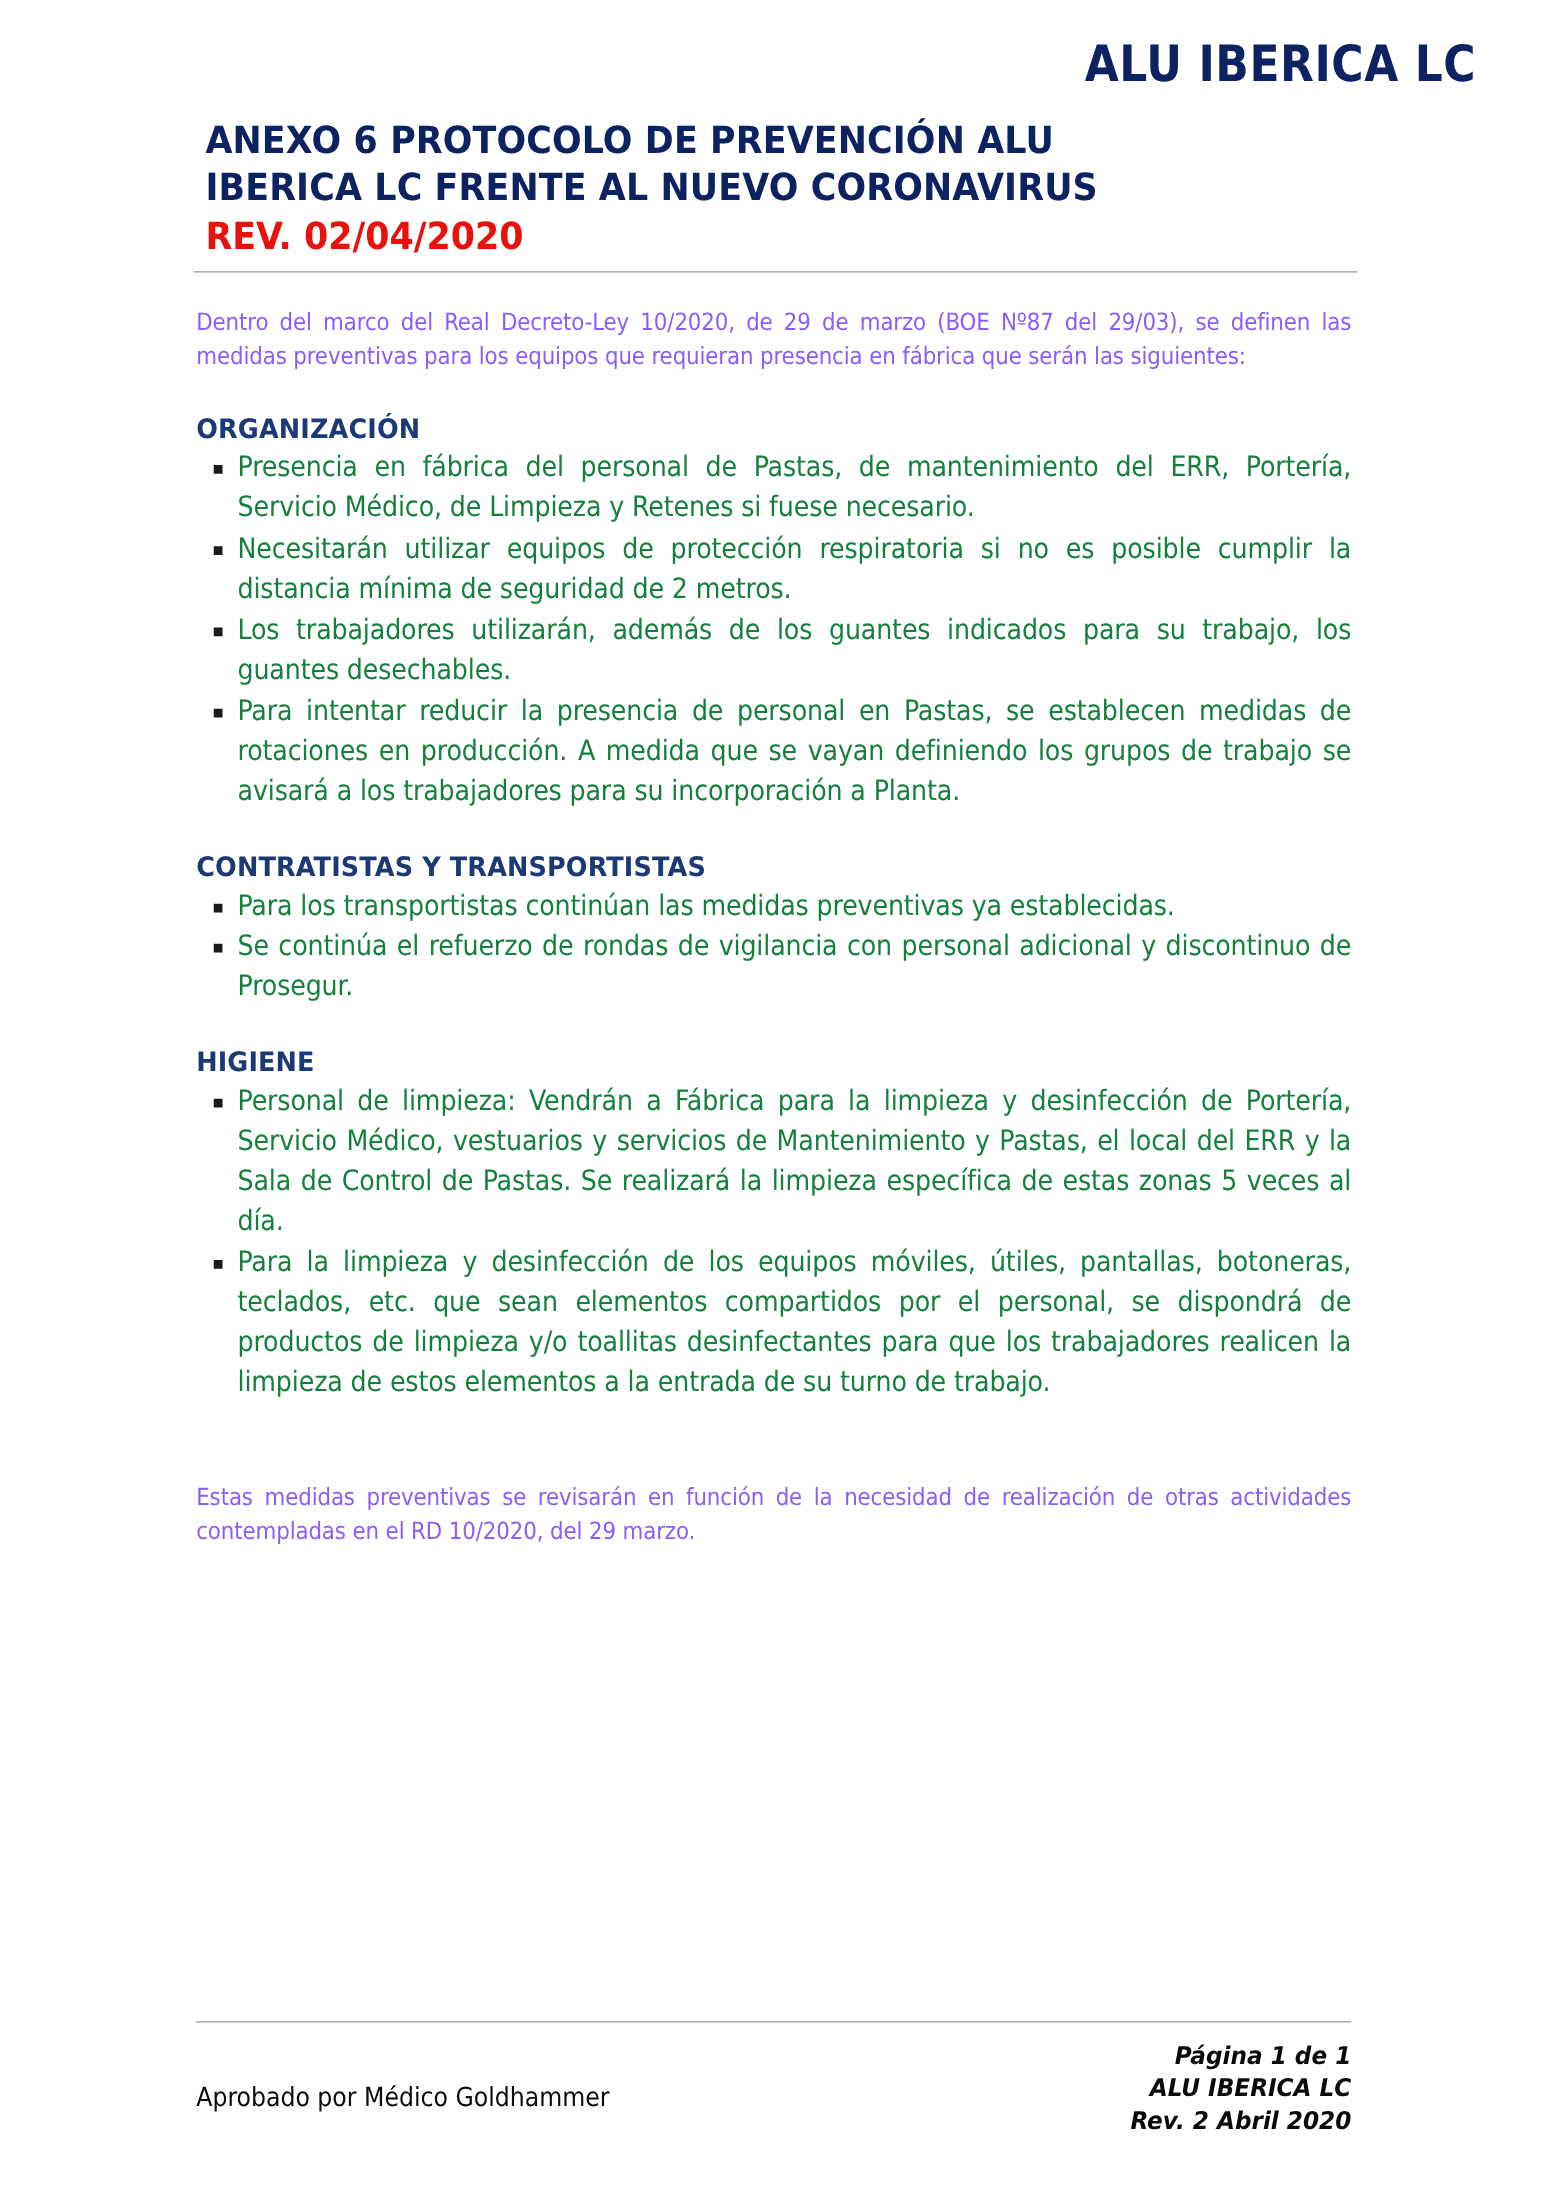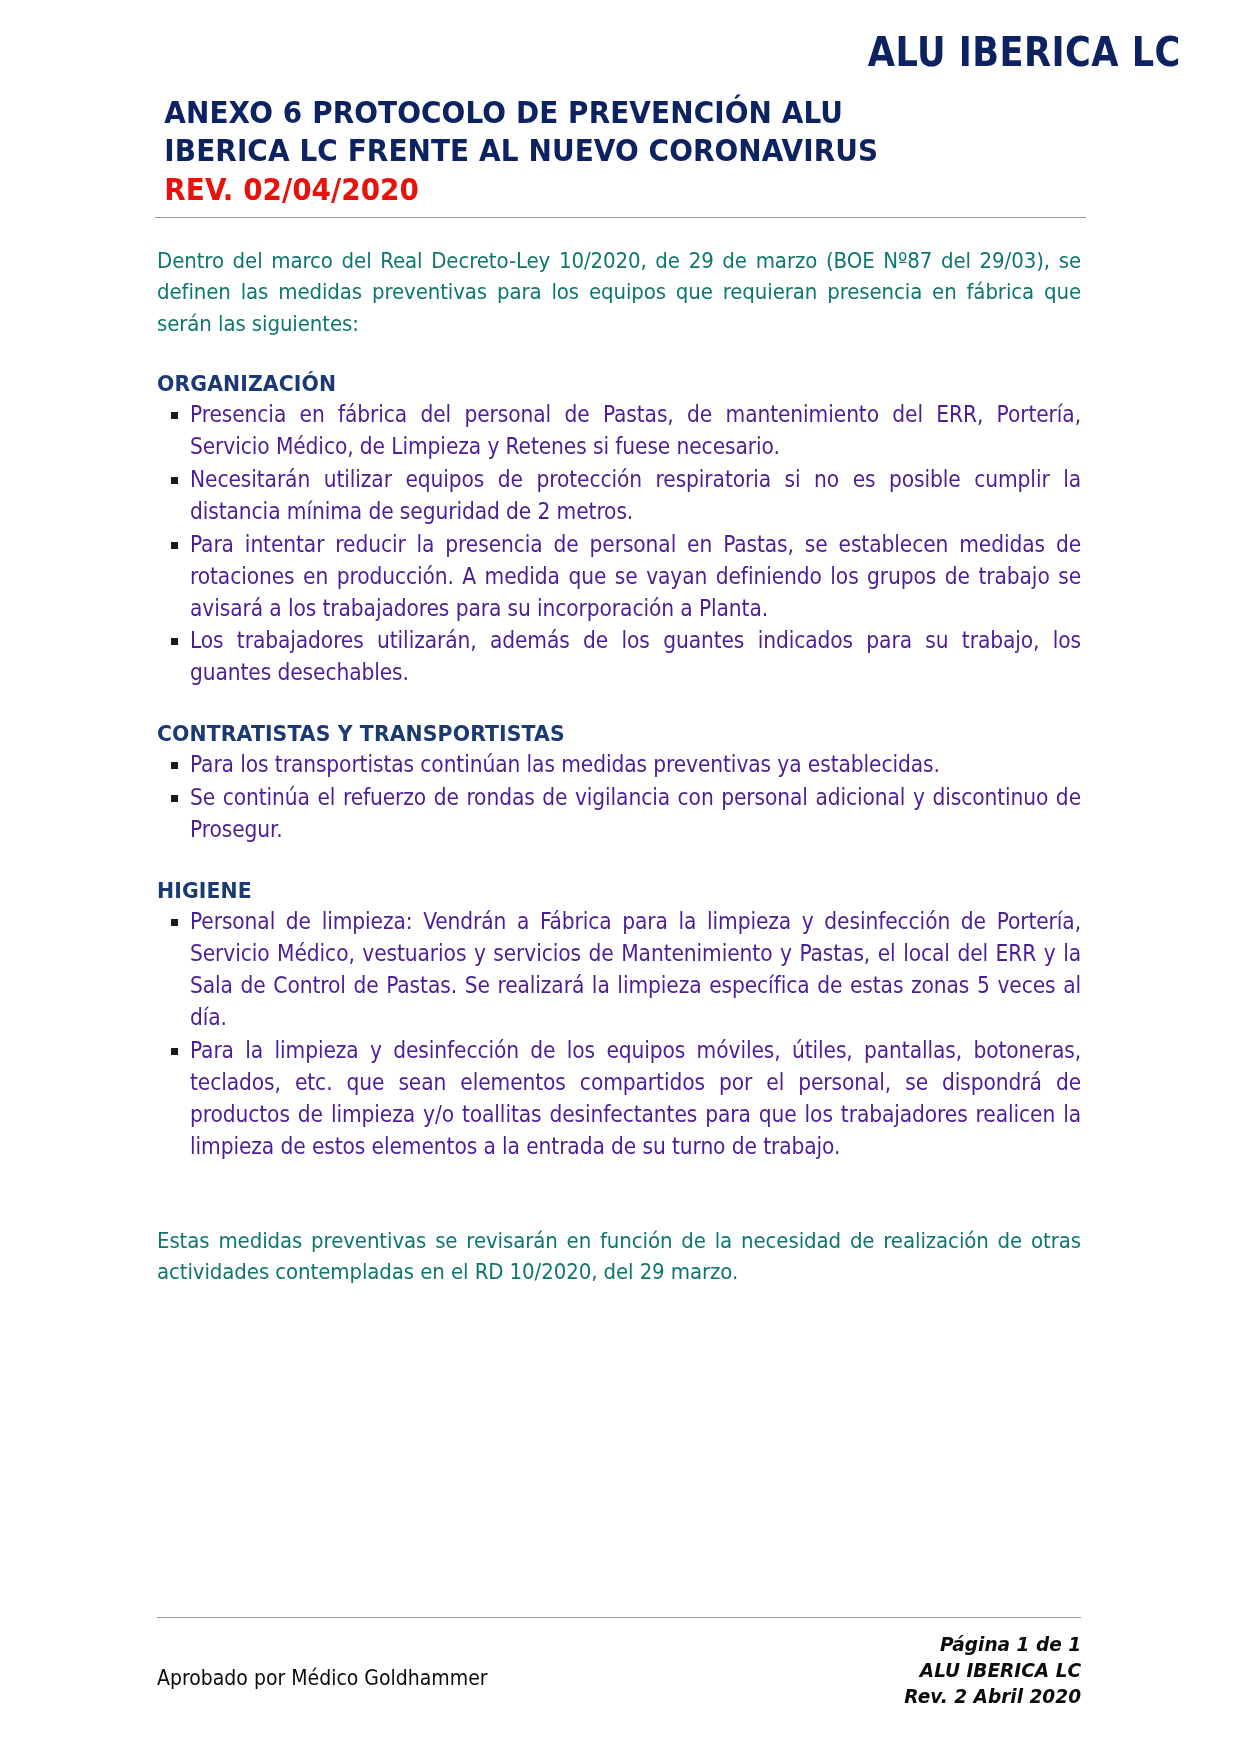--- a/index.html
+++ b/index.html
@@ -63,24 +63,24 @@
     border:0;
     border-top:1.5px solid #9a9a9a;
   }
 
   
   .content {
     padding:0 160px 0 157px;
   }
   .para {
     font-family:"DejaVu Sans Condensed","Liberation Sans", sans-serif;
-    font-size:22px;
+    font-size:19px;
     line-height:1.42;
     text-align:justify;
-    color:#0f766e;
+    color:#8b5cf6;
     letter-spacing:-0.1px;
   }
   .para.intro { margin-top:27px; }
   .para.closing { margin-top:0; }
 
   .section { margin-top:32px; }
   .section-heading {
     font-family:"DejaVu Sans", sans-serif;
     font-weight:700;
     font-size:21.5px;
@@ -93,21 +93,21 @@
 
   ul.bullets { list-style:none; margin:0; padding:0; }
   ul.bullets > li {
     position:relative;
     padding-left:33px;
     margin-bottom:1px;
     font-family:"DejaVu Sans Condensed","Liberation Sans", sans-serif;
     font-size:22.5px;
     line-height:1.42;
     text-align:justify;
-    color:#4c1d95;
+    color:#15803d;
     letter-spacing:-0.1px;
   }
   ul.bullets > li::before {
     content:"";
     position:absolute;
     left:14px;
     top:13px;
     width:7px; height:7px;
     background:#1a1a1a;
   }
@@ -168,22 +168,22 @@
 
   <div class="content">
 
     <p class="para intro">Dentro del marco del Real Decreto-Ley 10/2020, de 29 de marzo (BOE Nº87 del 29/03), se definen las medidas preventivas para los equipos que requieran presencia en fábrica que serán las siguientes:</p>
 
     <div class="section">
       <div class="section-heading">ORGANIZACIÓN</div>
       <ul class="bullets">
         <li>Presencia en fábrica del personal de Pastas, de mantenimiento del ERR, Portería, Servicio Médico, de Limpieza y Retenes si fuese necesario.</li>
         <li>Necesitarán utilizar equipos de protección respiratoria si no es posible cumplir la distancia mínima de seguridad de 2 metros.</li>
+        <li>Los trabajadores utilizarán, además de los guantes indicados para su trabajo, los guantes desechables.</li>
         <li>Para intentar reducir la presencia de personal en Pastas, se establecen medidas de rotaciones en producción. A medida que se vayan definiendo los grupos de trabajo se avisará a los trabajadores para su incorporación a Planta.</li>
-        <li>Los trabajadores utilizarán, además de los guantes indicados para su trabajo, los guantes desechables.</li>
       </ul>
     </div>
 
     <div class="section">
       <div class="section-heading">CONTRATISTAS Y TRANSPORTISTAS</div>
       <ul class="bullets">
         <li>Para los transportistas continúan las medidas preventivas ya establecidas.</li>
         <li>Se continúa el refuerzo de rondas de vigilancia con personal adicional y discontinuo de Prosegur.</li>
       </ul>
     </div>

